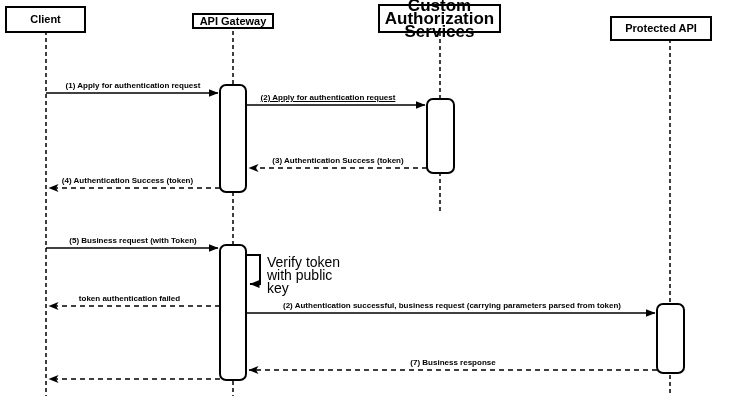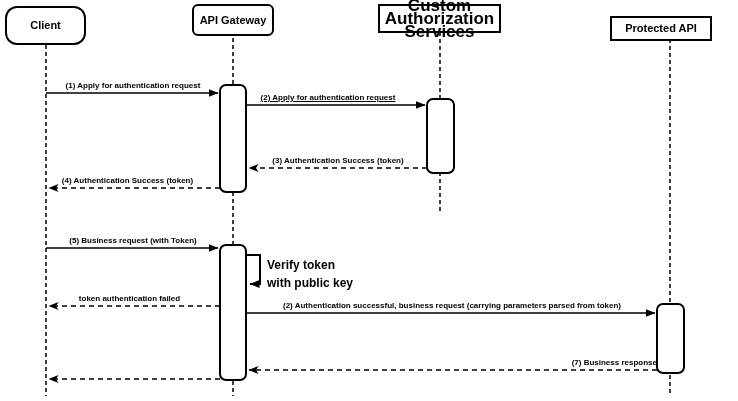--- a/index.html
+++ b/index.html
@@ -37,25 +37,25 @@
     position: absolute;
     font-size: 8px;
     font-weight: bold;
     color: #000000;
     text-align: center;
     line-height: 9px;
     white-space: nowrap;
   }
   .multiline-label {
     position: absolute;
-    font-size: 12px;
-    font-weight: bold;
+    font-size: 14px;
+    font-weight: normal;
     color: #000000;
     text-align: left;
-    line-height: 18px;
+    line-height: 13px;
     white-space: pre-line;
   }
   .note-label {
     position: absolute;
     font-size: 8.5px;
     font-weight: bold;
     color: #000000;
     text-align: left;
     line-height: 9.3px;
     white-space: pre-line;
@@ -92,39 +92,39 @@
     <line x1="220" y1="188" x2="49" y2="188" stroke="#000000" stroke-width="1.6" stroke-dasharray="5,4" marker-end="url(#arrow-thin)"></line>
     <line x1="46" y1="248" x2="218" y2="248" stroke="#000000" stroke-width="1.6" marker-end="url(#arrow-solid)"></line>
     <line x1="220" y1="306" x2="49" y2="306" stroke="#000000" stroke-width="1.6" stroke-dasharray="5,4" marker-end="url(#arrow-thin)"></line>
     <line x1="247" y1="313" x2="655" y2="313" stroke="#000000" stroke-width="1.6" marker-end="url(#arrow-solid)"></line>
     <line x1="657" y1="370" x2="249" y2="370" stroke="#000000" stroke-width="1.6" stroke-dasharray="5,4" marker-end="url(#arrow-thin)"></line>
     <line x1="220" y1="379" x2="49" y2="379" stroke="#000000" stroke-width="1.6" stroke-dasharray="5,4" marker-end="url(#arrow-thin)"></line>
 
     <polyline points="247,255 260,255 260,284 250,284" fill="none" stroke="#000000" stroke-width="2" marker-end="url(#arrow-solid)"></polyline>
   </svg>
 
-  <div class="actor-box" style="left:5px; top:6px; width:81px; height:39px;border-radius:12px;">
+  <div class="actor-box" style="left:5px; top:6px; width:81px; height:27px;">
     <span>Client</span>
   </div>
-  <div class="actor-box" style="left:192px; top:4px; width:82px; height:32px;border-radius:6px;">
+  <div class="actor-box" style="left:192px; top:13px; width:82px; height:16px;">
     <span>API Gateway</span>
   </div>
   <div class="actor-box" style="left:378px; top:4px; width:123px; height:29px; font-size:17px;">
     <span>Custom Authorization Services</span>
   </div>
   <div class="actor-box" style="left:610px; top:16px; width:102px; height:25px;">
     <span>Protected API</span>
   </div>
 
   <div class="msg-label" style="left:46px; top:81px; width:174px;text-align:center;">(1) Apply for authentication request</div>
   <div class="msg-label" style="left:238px; top:93px; width:180px;text-decoration:underline;">(2) Apply for authentication request</div>
   <div class="msg-label" style="left:249px; top:156px; width:178px;">(3) Authentication Success (token)</div>
   <div class="msg-label" style="left:42px; top:176px; width:171px;">(4) Authentication Success (token)</div>
   <div class="msg-label" style="left:46px; top:236px; width:174px;">(5) Business request (with Token)</div>
   <div class="msg-label" style="left:44px; top:294px; width:171px;">token authentication failed</div>
   <div class="msg-label" style="left:247px; top:301px; width:410px;">(2) Authentication successful, business request (carrying parameters parsed from token)</div>
-  <div class="msg-label" style="left:249px; top:358px; width:408px;text-align:right;">(7) Business response</div>
+  <div class="msg-label" style="left:249px; top:358px; width:408px;">(7) Business response</div>
 
   <div class="multiline-label" style="left:267px; top:256px; width:90px;">Verify token
 with public key</div>
 
 
 </div>
 
 </body></html>

